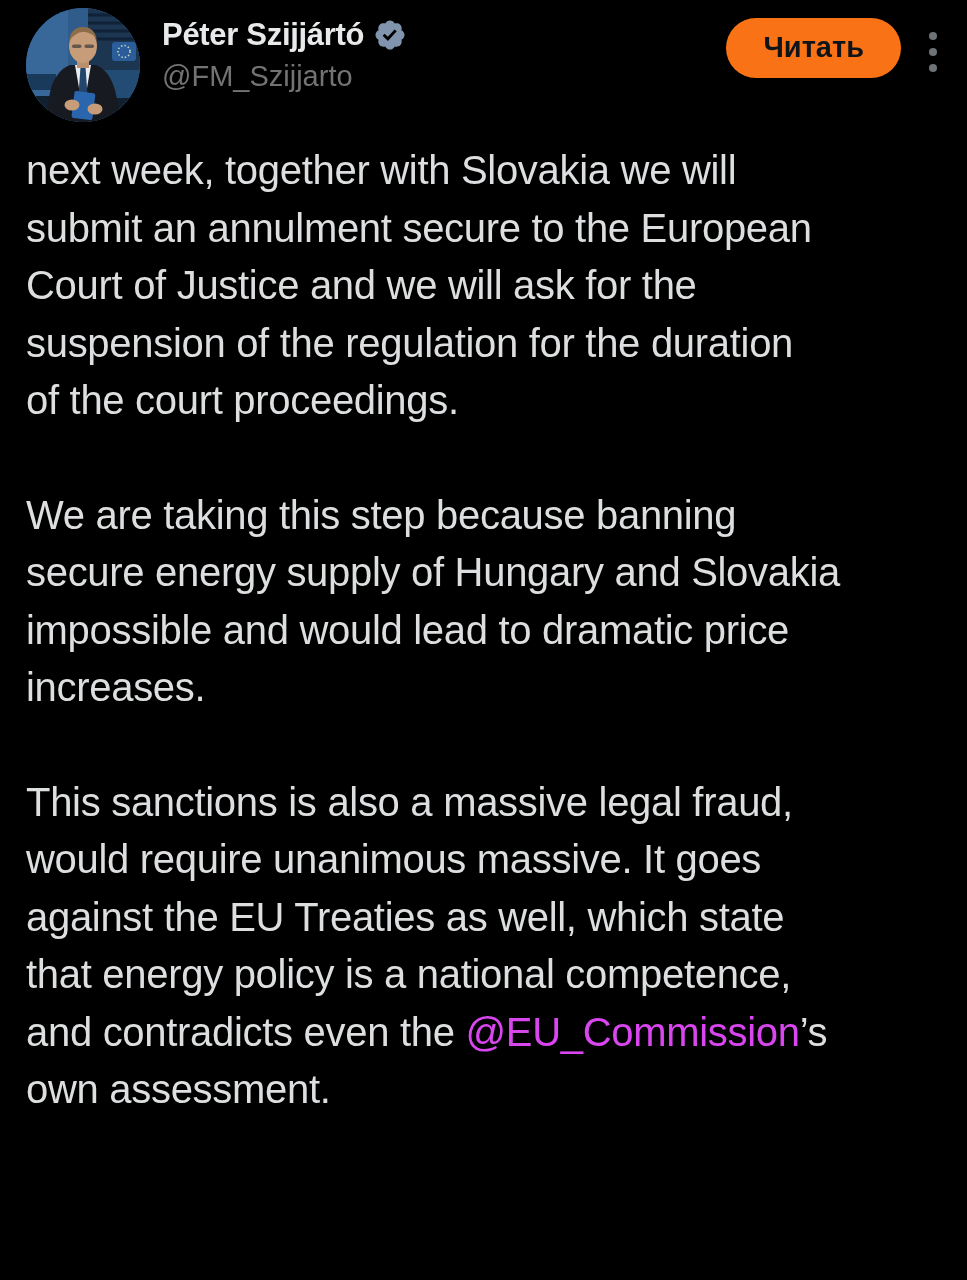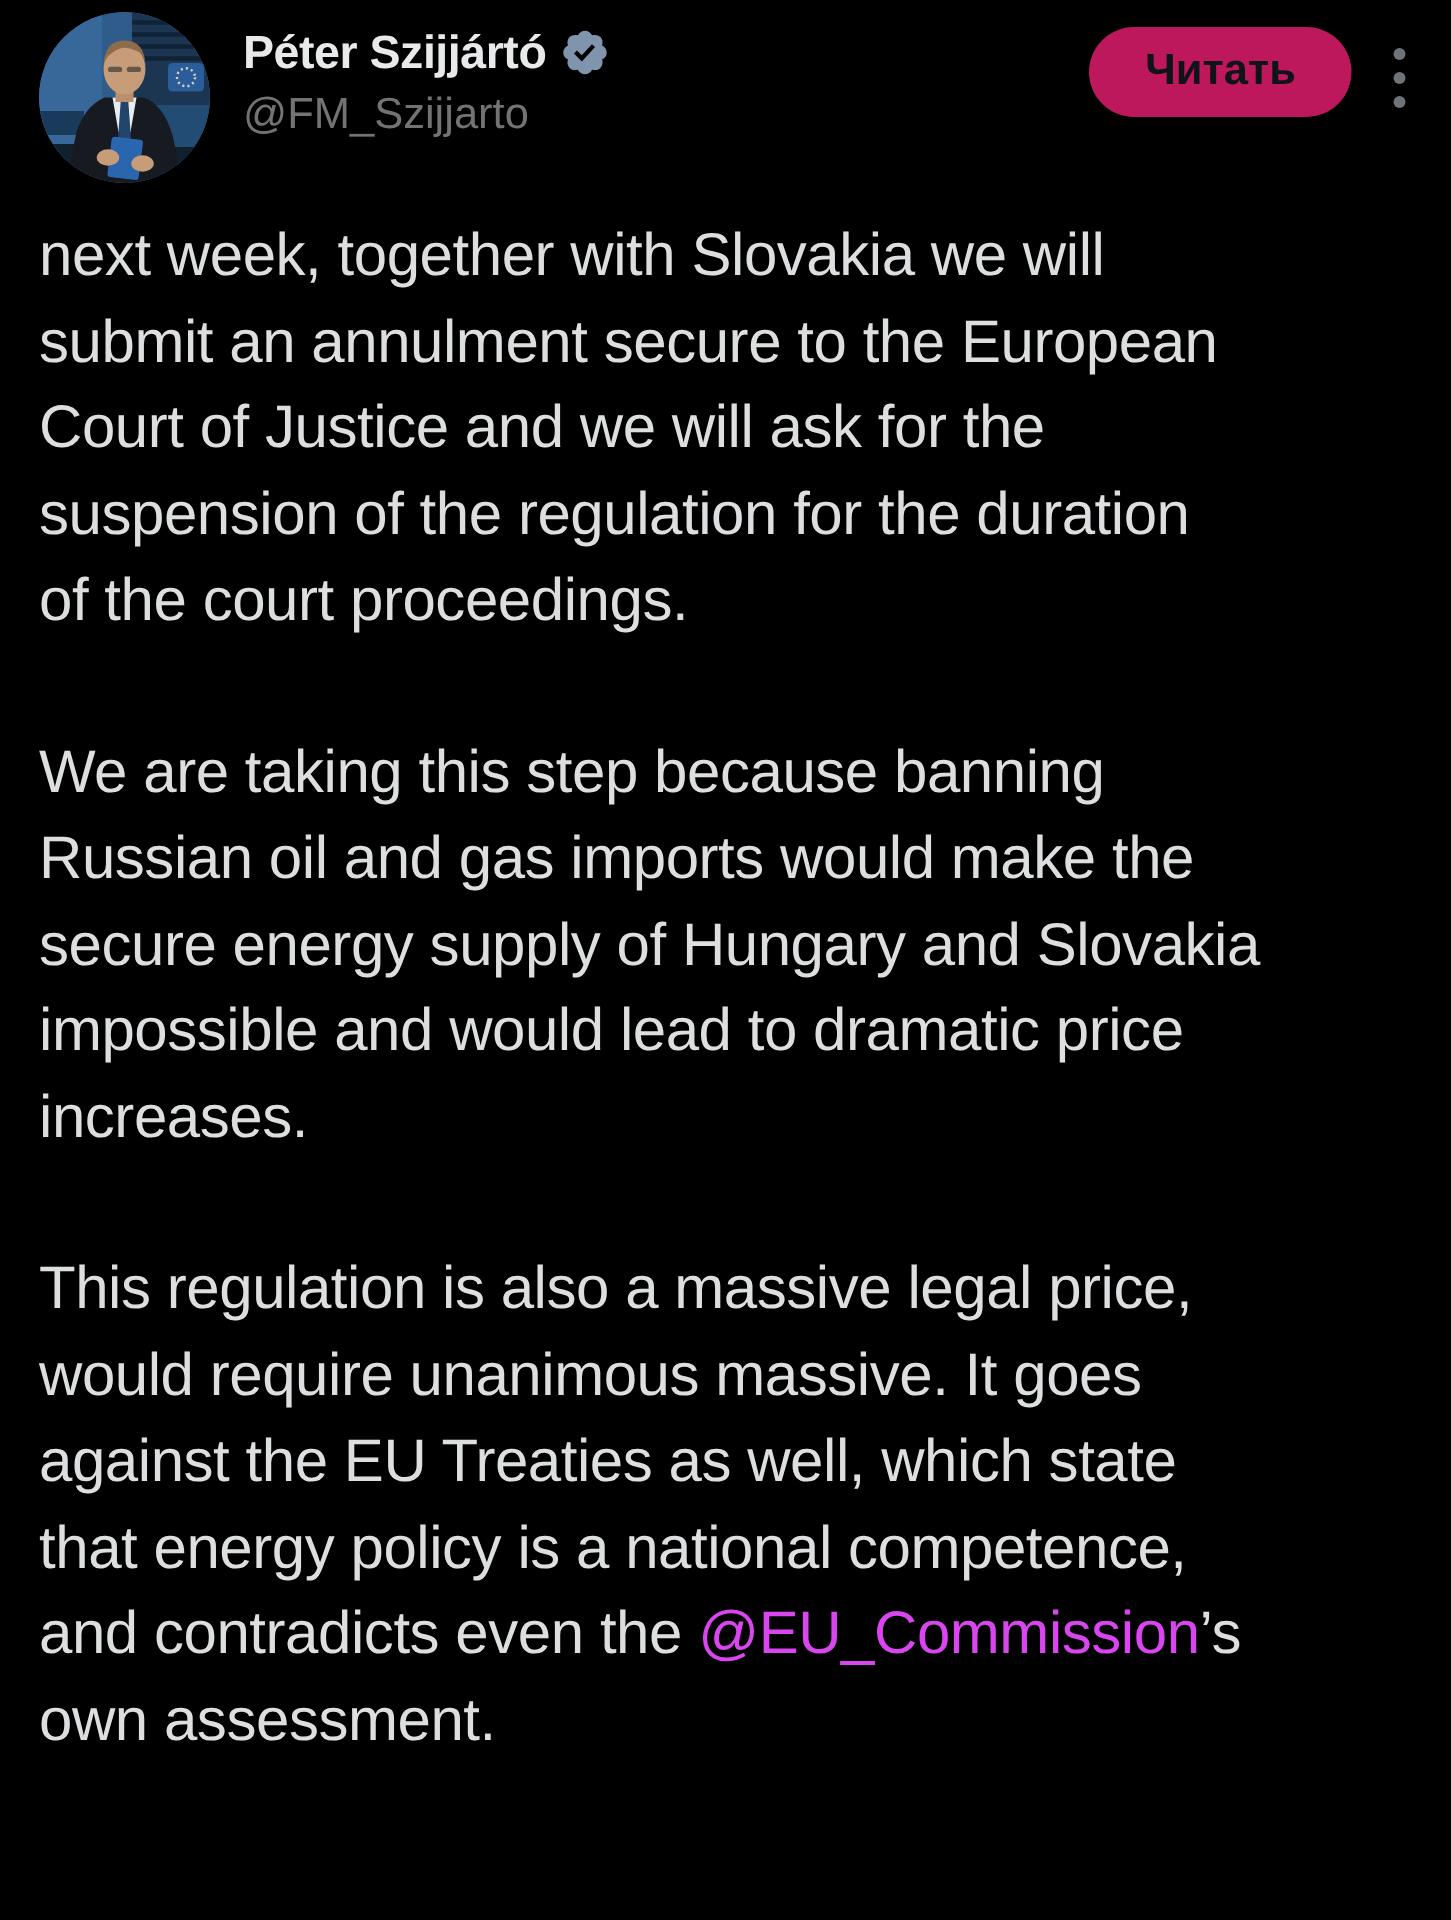--- a/index.html
+++ b/index.html
@@ -65,21 +65,21 @@
     cursor: pointer;
   }
   .actions {
     display: flex;
     align-items: flex-start;
     gap: 26px;
     padding-top: 10px;
     flex: none;
   }
   .follow-btn {
-    background: #be185d;
+    background: #f97316;
     color: #101419;
     font-family: inherit;
     font-weight: bold;
     font-size: 29px;
     line-height: 1;
     border: none;
     border-radius: 9999px;
     padding: 15px 37px 16px 37px;
     cursor: pointer;
   }
@@ -187,28 +187,27 @@
     <div class="para">
       <div class="line">next week, together with Slovakia we will</div>
       <div class="line">submit an annulment secure to the European</div>
       <div class="line">Court of Justice and we will ask for the</div>
       <div class="line">suspension of the regulation for the duration</div>
       <div class="line">of the court proceedings.</div>
     </div>
 
     <div class="para">
       <div class="line">We are taking this step because banning</div>
-      <div class="line">Russian oil and gas imports would make the</div>
       <div class="line">secure energy supply of Hungary and Slovakia</div>
       <div class="line">impossible and would lead to dramatic price</div>
       <div class="line">increases.</div>
     </div>
 
     <div class="para">
-      <div class="line">This regulation is also a massive legal price,</div>
+      <div class="line">This sanctions is also a massive legal fraud,</div>
       <div class="line">would require unanimous massive. It goes</div>
       <div class="line">against the EU Treaties as well, which state</div>
       <div class="line">that energy policy is a national competence,</div>
       <div class="line"><span>and contradicts even the </span><a class="mention">@EU_Commission</a><span>’s</span></div>
       <div class="line">own assessment.</div>
     </div>
 
   </div>
 
 </div>

